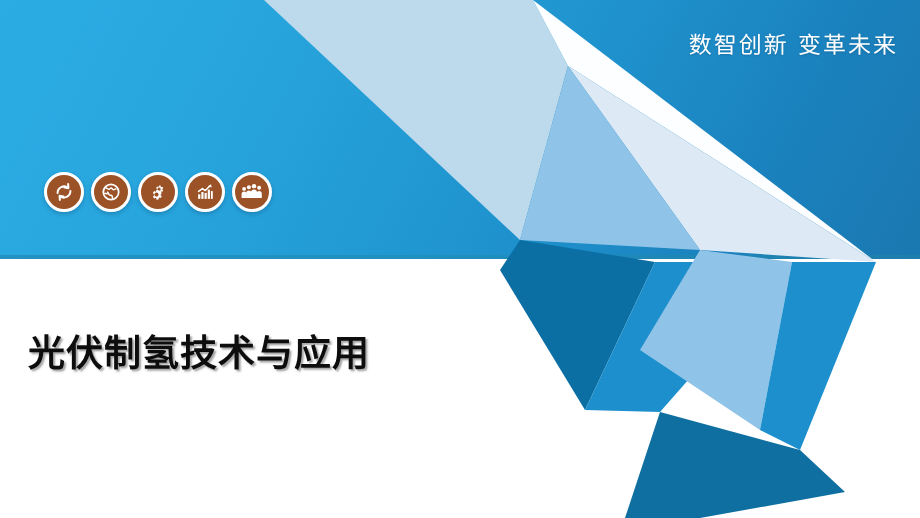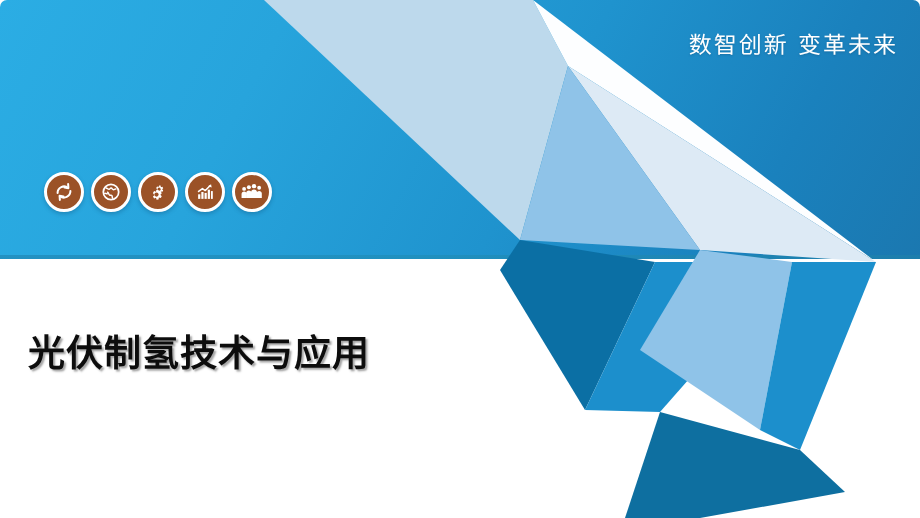--- a/index.html
+++ b/index.html
@@ -11,21 +11,20 @@
   body {
     font-family: "Liberation Sans", "DejaVu Sans", sans-serif;
   }
 
   #slide {
     position: relative;
     width: 920px;
     height: 518px;
     overflow: hidden;
     background: #ffffff;
-    border-radius: 7px;
   }
 
   
   .banner {
     position: absolute;
     left: 0;
     top: 0;
     width: 920px;
     height: 259px;
     background:

